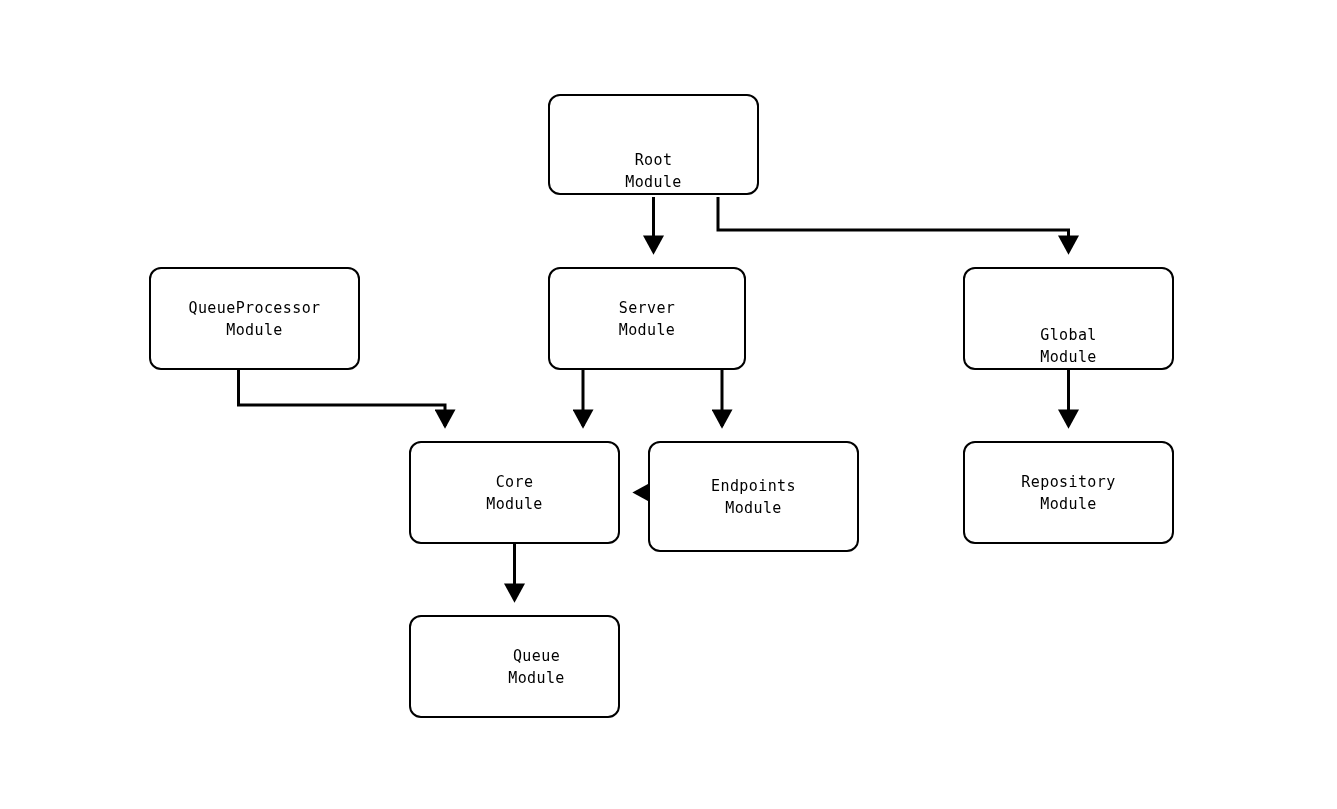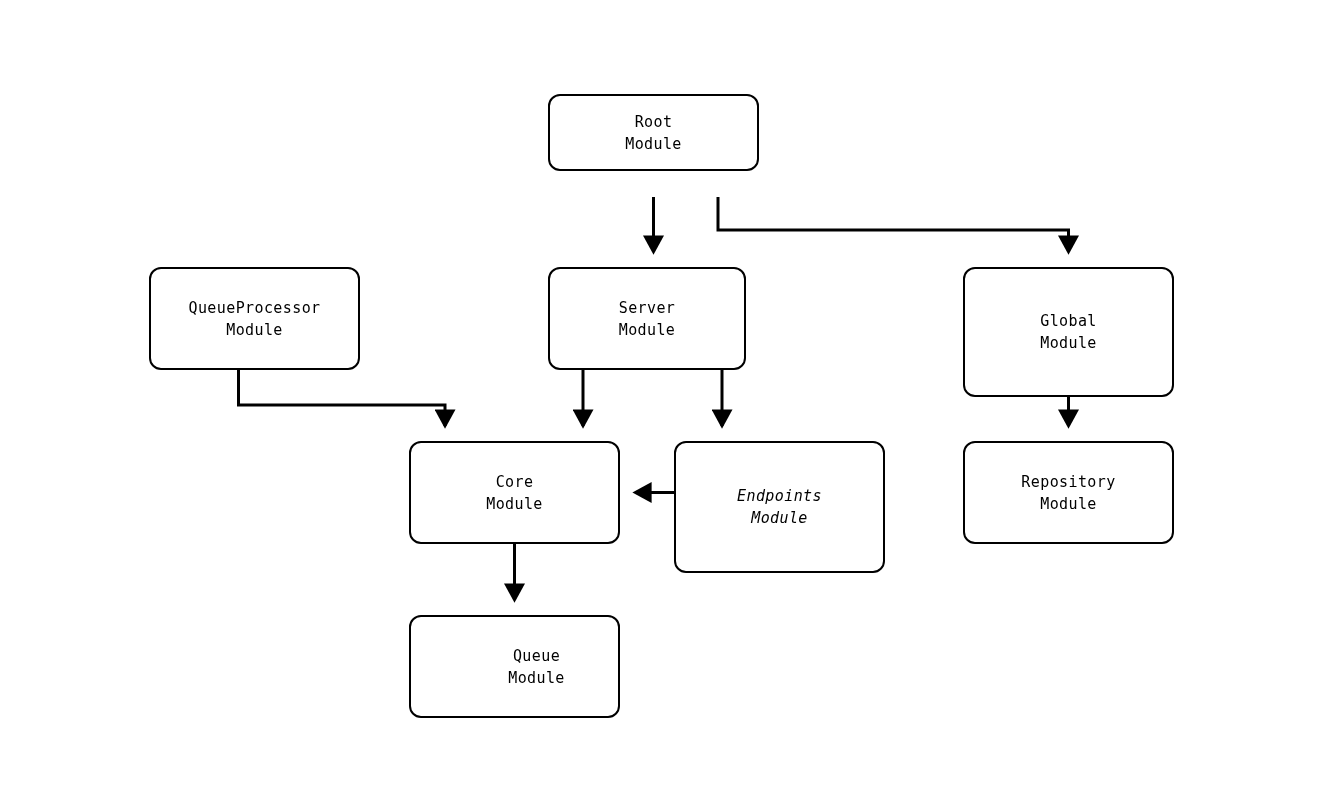--- a/index.html
+++ b/index.html
@@ -73,46 +73,46 @@
       <path d="M 722 370 L 722 426" marker-end="url(#arrow)"></path>
 
       <path d="M 1068.5 370 L 1068.5 426" marker-end="url(#arrow)"></path>
 
       <path d="M 686 492.5 L 635 492.5" marker-end="url(#arrow)"></path>
 
       <path d="M 514.5 544 L 514.5 600" marker-end="url(#arrow)"></path>
     </g>
   </svg>
 
-  <div class="node" style="left:548px; top:94px; width:211px; height:77px;">
+  <div class="node" style="left:548px; top:94px; width:211px; height:101px;justify-content:flex-end;">
     <span class="line1">Root</span>
     <span class="line2">Module</span>
   </div>
 
   <div class="node" style="left:149px; top:267px; width:211px; height:103px;">
     <span class="line1">QueueProcessor</span>
     <span class="line2">Module</span>
   </div>
 
   <div class="node" style="left:548px; top:267px; width:198px; height:103px;">
     <span class="line1">Server</span>
     <span class="line2">Module</span>
   </div>
 
-  <div class="node" style="left:963px; top:267px; width:211px; height:130px;">
+  <div class="node" style="left:963px; top:267px; width:211px; height:103px;justify-content:flex-end;">
     <span class="line1">Global</span>
     <span class="line2">Module</span>
   </div>
 
   <div class="node" style="left:409px; top:441px; width:211px; height:103px;align-items:center;">
     <span class="line1">Core</span>
     <span class="line2">Module</span>
   </div>
 
-  <div class="node" style="left:674px; top:441px; width:211px; height:132px;font-style:italic;">
+  <div class="node" style="left:648px; top:441px; width:211px; height:111px;">
     <span class="line1">Endpoints</span>
     <span class="line2">Module</span>
   </div>
 
   <div class="node" style="left:963px; top:441px; width:211px; height:103px;">
     <span class="line1">Repository</span>
     <span class="line2">Module</span>
   </div>
 
   <div class="node" style="left:409px; top:615px; width:211px; height:103px;padding-left:44px;">

